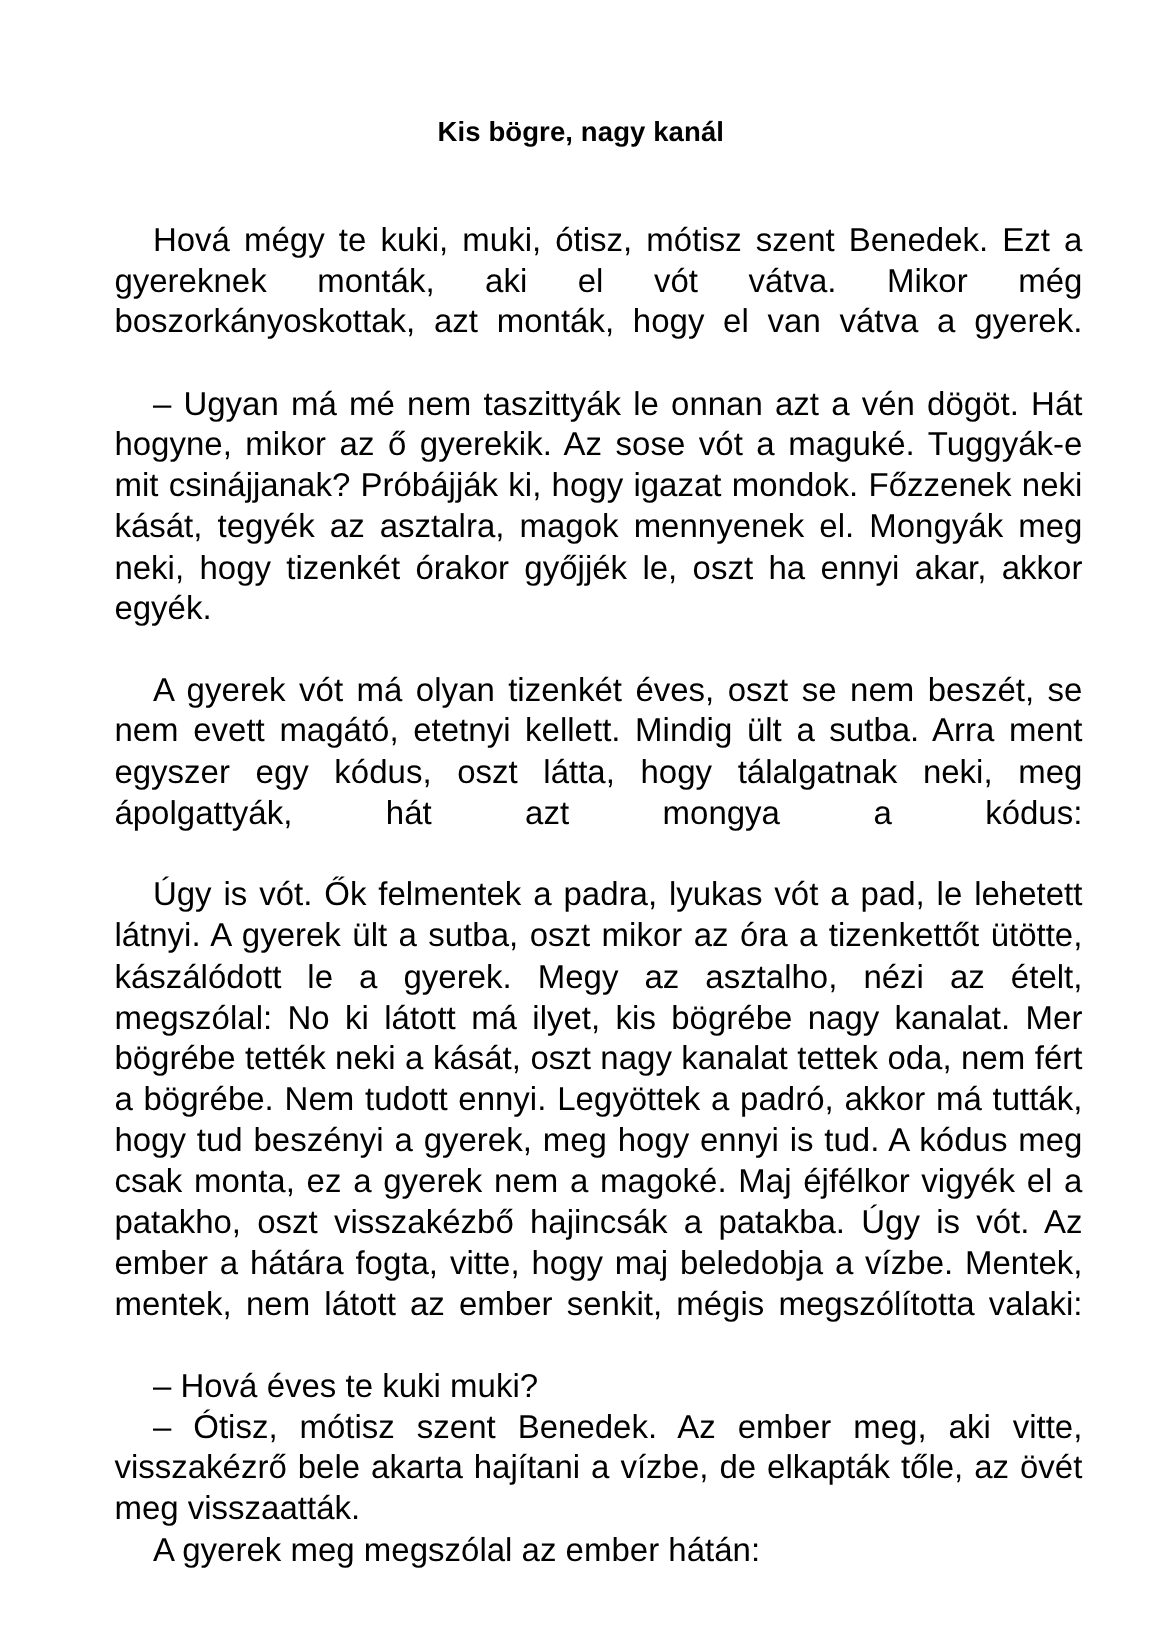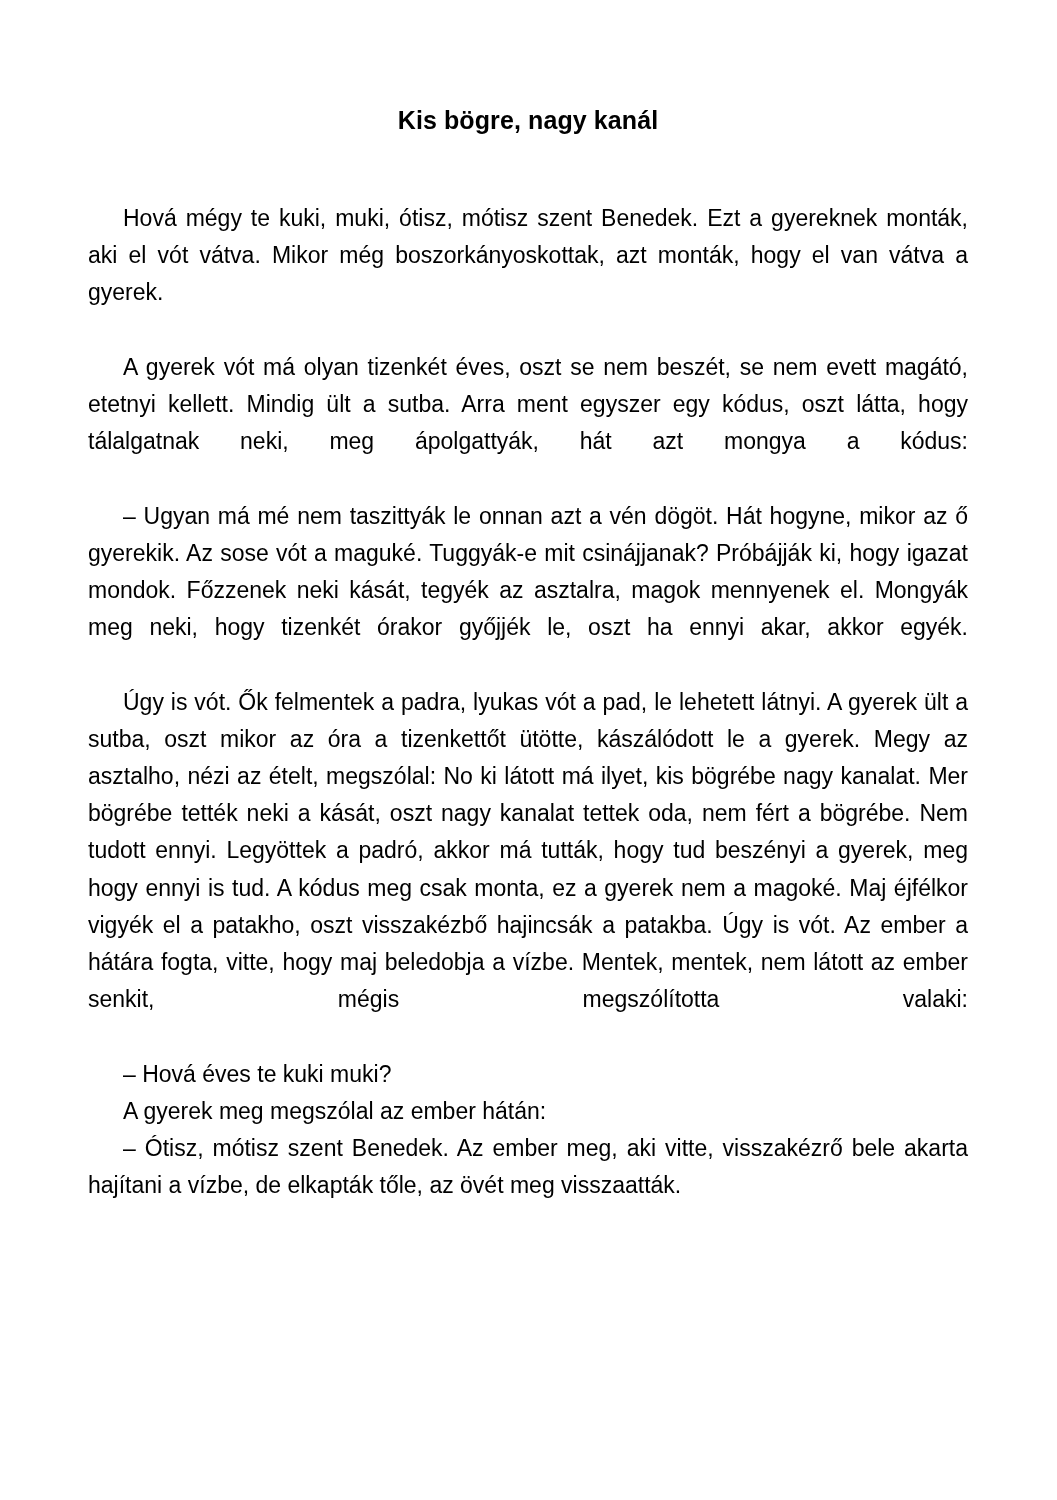--- a/index.html
+++ b/index.html
@@ -31,23 +31,23 @@
     text-align: center;
     font-size: 25px;
     font-weight: bold;
     line-height: 30px;
     letter-spacing: 0.1px;
   }
 
   .body-text {
     position: absolute;
     top: 200px;
-    left: 88px;
+    left: 104px;
     width: 880px;
-    font-size: 23px;
+    font-size: 30px;
     line-height: 37.2px;
     text-align: justify;
     text-justify: inter-word;
     hyphens: none;
   }
 
   .para {
     margin: 0;
     text-indent: 35px;
     text-align: justify;
@@ -66,21 +66,21 @@
 </style>
 </head>
 <body>
 
 <div class="page">
 
   <h1 class="doc-title">Kis bögre, nagy kanál</h1>
 
   <div class="body-text">
     <p class="para">Hová mégy te kuki, muki, ótisz, mótisz szent Benedek. Ezt a gyereknek monták, aki el vót vátva. Mikor még boszorkányoskottak, azt monták, hogy el van vátva a gyerek.</p>
+    <p class="para">– Ugyan má mé nem taszittyák le onnan azt a vén dögöt. Hát hogyne, mikor az ő gyerekik. Az sose vót a maguké. Tuggyák-e mit csinájjanak? Próbájják ki, hogy igazat mondok. Főzzenek neki kását, tegyék az asztalra, magok mennyenek el. Mongyák meg neki, hogy tizenkét órakor győjjék le, oszt ha ennyi akar, akkor egyék.</p>
     <p class="para">A gyerek vót má olyan tizenkét éves, oszt se nem beszét, se nem evett magátó, etetnyi kellett. Mindig ült a sutba. Arra ment egyszer egy kódus, oszt látta, hogy tálalgatnak neki, meg ápolgattyák, hát azt mongya a kódus:</p>
-    <p class="para">– Ugyan má mé nem taszittyák le onnan azt a vén dögöt. Hát hogyne, mikor az ő gyerekik. Az sose vót a maguké. Tuggyák-e mit csinájjanak? Próbájják ki, hogy igazat mondok. Főzzenek neki kását, tegyék az asztalra, magok mennyenek el. Mongyák meg neki, hogy tizenkét órakor győjjék le, oszt ha ennyi akar, akkor egyék.</p>
     <p class="para">Úgy is vót. Ők felmentek a padra, lyukas vót a pad, le lehetett látnyi. A gyerek ült a sutba, oszt mikor az óra a tizenkettőt ütötte, kászálódott le a gyerek. Megy az asztalho, nézi az ételt, megszólal: No ki látott má ilyet, kis bögrébe nagy kanalat. Mer bögrébe tették neki a kását, oszt nagy kanalat tettek oda, nem fért a bögrébe. Nem tudott ennyi. Legyöttek a padró, akkor má tutták, hogy tud beszényi a gyerek, meg hogy ennyi is tud. A kódus meg csak monta, ez a gyerek nem a magoké. Maj éjfélkor vigyék el a patakho, oszt visszakézbő hajincsák a patakba. Úgy is vót. Az ember a hátára fogta, vitte, hogy maj beledobja a vízbe. Mentek, mentek, nem látott az ember senkit, mégis megszólította valaki:</p>
     <p class="para para-last">– Hová éves te kuki muki?</p>
+    <p class="para para-last">– Ótisz, mótisz szent Benedek. Az ember meg, aki vitte, visszakézrő bele akarta hajítani a vízbe, de elkapták tőle, az övét meg visszaatták.</p>
     <p class="para para-last">A gyerek meg megszólal az ember hátán:</p>
-    <p class="para para-last">– Ótisz, mótisz szent Benedek. Az ember meg, aki vitte, visszakézrő bele akarta hajítani a vízbe, de elkapták tőle, az övét meg visszaatták.</p>
   </div>
 
 </div>
 
 </body></html>

